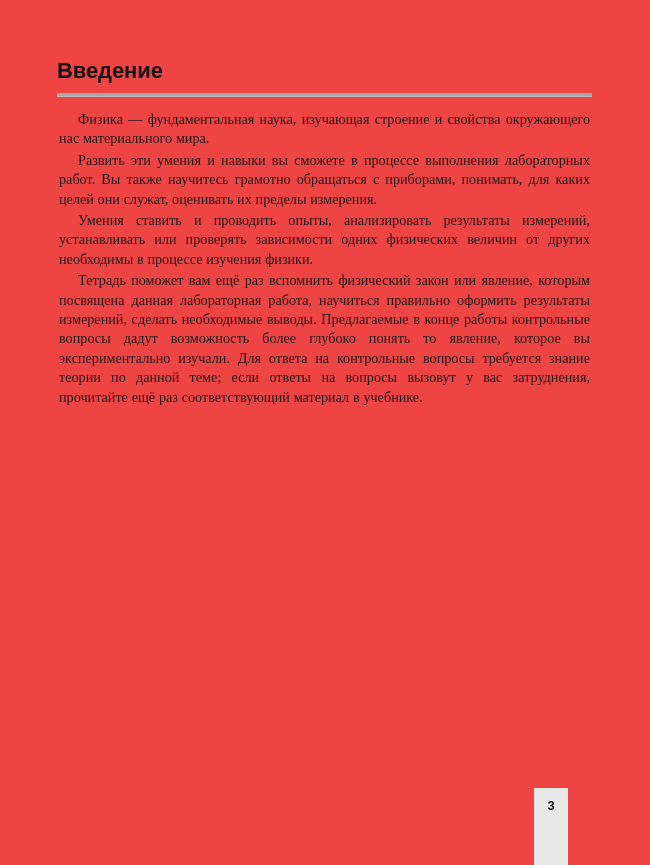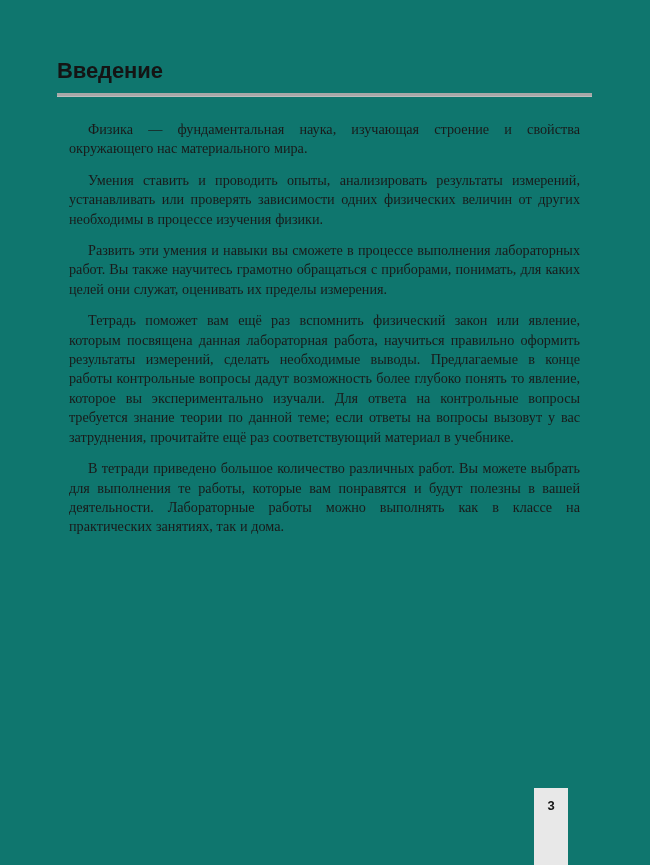--- a/index.html
+++ b/index.html
@@ -12,21 +12,21 @@
     height: 865px;
     position: relative;
     overflow: hidden;
     font-family: "Liberation Serif", "DejaVu Serif", serif;
     color: #1a1a1a;
   }
 
   .page {
     position: absolute;
     inset: 0;
-    background: #0f766e;
+    background: #ef4444;
     padding-left: 43px;
   }
 
   
   .heading-block {
     position: absolute;
     left: 57px;
     top: 58px;
     width: 535px;
   }
@@ -49,21 +49,21 @@
   }
 
   
   .body-text {
     position: absolute;
     left: 57px;
     top: 108px;
     width: 535px;
   }
   .body-text p {
-    margin: 12px;
+    margin: 2px;
     padding: 0;
     font-size: 14.2px;
     line-height: 19.4px;
     text-align: justify;
     text-align-last: left;
     text-indent: 19px;
     word-spacing: 0.2px;
     color: #1a1a1a;
     -webkit-hyphens: none;
     hyphens: none;
@@ -93,23 +93,22 @@
 
 <div class="page">
 
   <div class="heading-block">
     <h1 class="page-title">Введение</h1>
     <div class="title-rule"></div>
   </div>
 
   <div class="body-text">
     <p>Физика — фундаментальная наука, изучающая строение и свойства окружающего нас материального мира.</p>
+    <p>Развить эти умения и навыки вы сможете в процессе выполнения лабораторных работ. Вы также научитесь грамотно обращаться с приборами, понимать, для каких целей они служат, оценивать их пределы измерения.</p>
     <p>Умения ставить и проводить опыты, анализировать результаты измерений, устанавливать или проверять зависимости одних физических величин от других необходимы в процессе изучения физики.</p>
-    <p>Развить эти умения и навыки вы сможете в процессе выполнения лабораторных работ. Вы также научитесь грамотно обращаться с приборами, понимать, для каких целей они служат, оценивать их пределы измерения.</p>
     <p>Тетрадь поможет вам ещё раз вспомнить физический закон или явление, которым посвящена данная лабораторная работа, научиться правильно оформить результаты измерений, сделать необходимые выводы. Предлагаемые в конце работы контрольные вопросы дадут возможность более глубоко понять то явление, которое вы экспериментально изучали. Для ответа на контрольные вопросы требуется знание теории по данной теме; если ответы на вопросы вызовут у вас затруднения, прочитайте ещё раз соответствующий материал в учебнике.</p>
-    <p>В тетради приведено большое количество различных работ. Вы можете выбрать для выполнения те работы, которые вам понравятся и будут полезны в вашей деятельности. Лабораторные работы можно выполнять как в классе на практических занятиях, так и дома.</p>
   </div>
 
   <div class="page-number-strip">
     <div class="page-number">3</div>
   </div>
 
 </div>
 
 </body></html>

